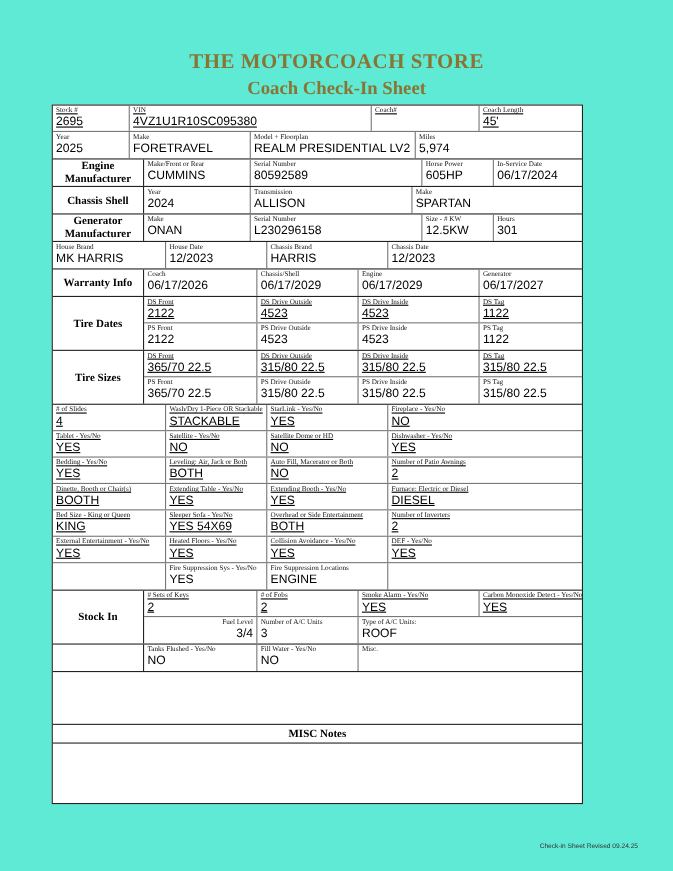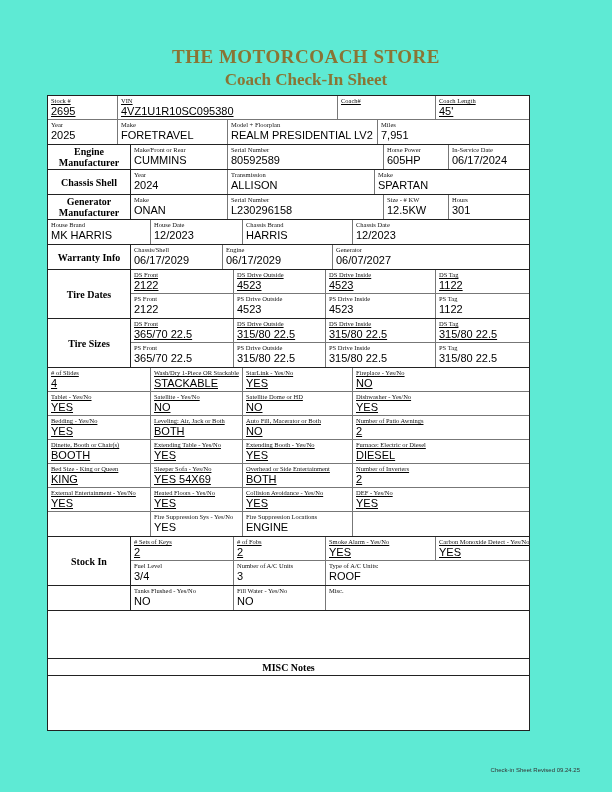--- a/index.html
+++ b/index.html
@@ -86,21 +86,21 @@
             <div class="cell" style="width: 110px;">
               <div class="cell-label">Make</div>
               <div class="cell-value">FORETRAVEL</div>
             </div>
             <div class="cell" style="width: 150px;">
               <div class="cell-label">Model + Floorplan</div>
               <div class="cell-value">REALM PRESIDENTIAL LV2</div>
             </div>
             <div class="cell" style="width: 153px;">
               <div class="cell-label">Miles</div>
-              <div class="cell-value">7,951</div>
+              <div class="cell-value">5,974</div>
             </div>
           </div>
         </div>
       </div>
       <div class="section">
         <div class="section-label">Engine Manufacturer</div>
         <div class="rows">
           <div class="row">
             <div class="cell" style="width: 97px;">
               <div class="cell-label">Make/Front or Rear</div>
@@ -182,31 +182,35 @@
               <div class="cell-label">Chassis Date</div>
               <div class="cell-value">12/2023</div>
             </div>
           </div>
         </div>
       </div>
       <div class="section">
         <div class="section-label">Warranty Info</div>
         <div class="rows">
           <div class="row">
+            <div class="cell" style="width: 103px;">
+              <div class="cell-label">Coach</div>
+              <div class="cell-value">06/17/2026</div>
+            </div>
             <div class="cell" style="width: 92px;">
               <div class="cell-label">Chassis/Shell</div>
               <div class="cell-value">06/17/2029</div>
             </div>
             <div class="cell" style="width: 110px;">
               <div class="cell-label">Engine</div>
               <div class="cell-value">06/17/2029</div>
             </div>
             <div class="cell" style="width: 95px;">
               <div class="cell-label">Generator</div>
-              <div class="cell-value">06/07/2027</div>
+              <div class="cell-value">06/17/2027</div>
             </div>
           </div>
         </div>
       </div>
       <div class="section">
         <div class="section-label">Tire Dates</div>
         <div class="rows">
           <div class="row">
             <div class="cell" style="width: 103px;">
               <div class="cell-label">DS Front</div>
@@ -431,21 +435,21 @@
             <div class="cell" style="width: 110px;">
               <div class="cell-label">Smoke Alarm - Yes/No</div>
               <div class="cell-value">YES</div>
             </div>
             <div class="cell" style="width: 95px;">
               <div class="cell-label">Carbon Monoxide Detect - Yes/No</div>
               <div class="cell-value">YES</div>
             </div>
           </div>
           <div class="row">
-            <div class="cell" style="width: 103px;">
+            <div class="cell" style="width: 103px; text-align: right;">
               <div class="cell-label">Fuel Level</div>
               <div class="cell-value">3/4</div>
             </div>
             <div class="cell" style="width: 92px;">
               <div class="cell-label">Number of A/C Units</div>
               <div class="cell-value">3</div>
             </div>
             <div class="cell" style="width: 205px;">
               <div class="cell-label">Type of A/C Units:</div>
               <div class="cell-value">ROOF</div>

